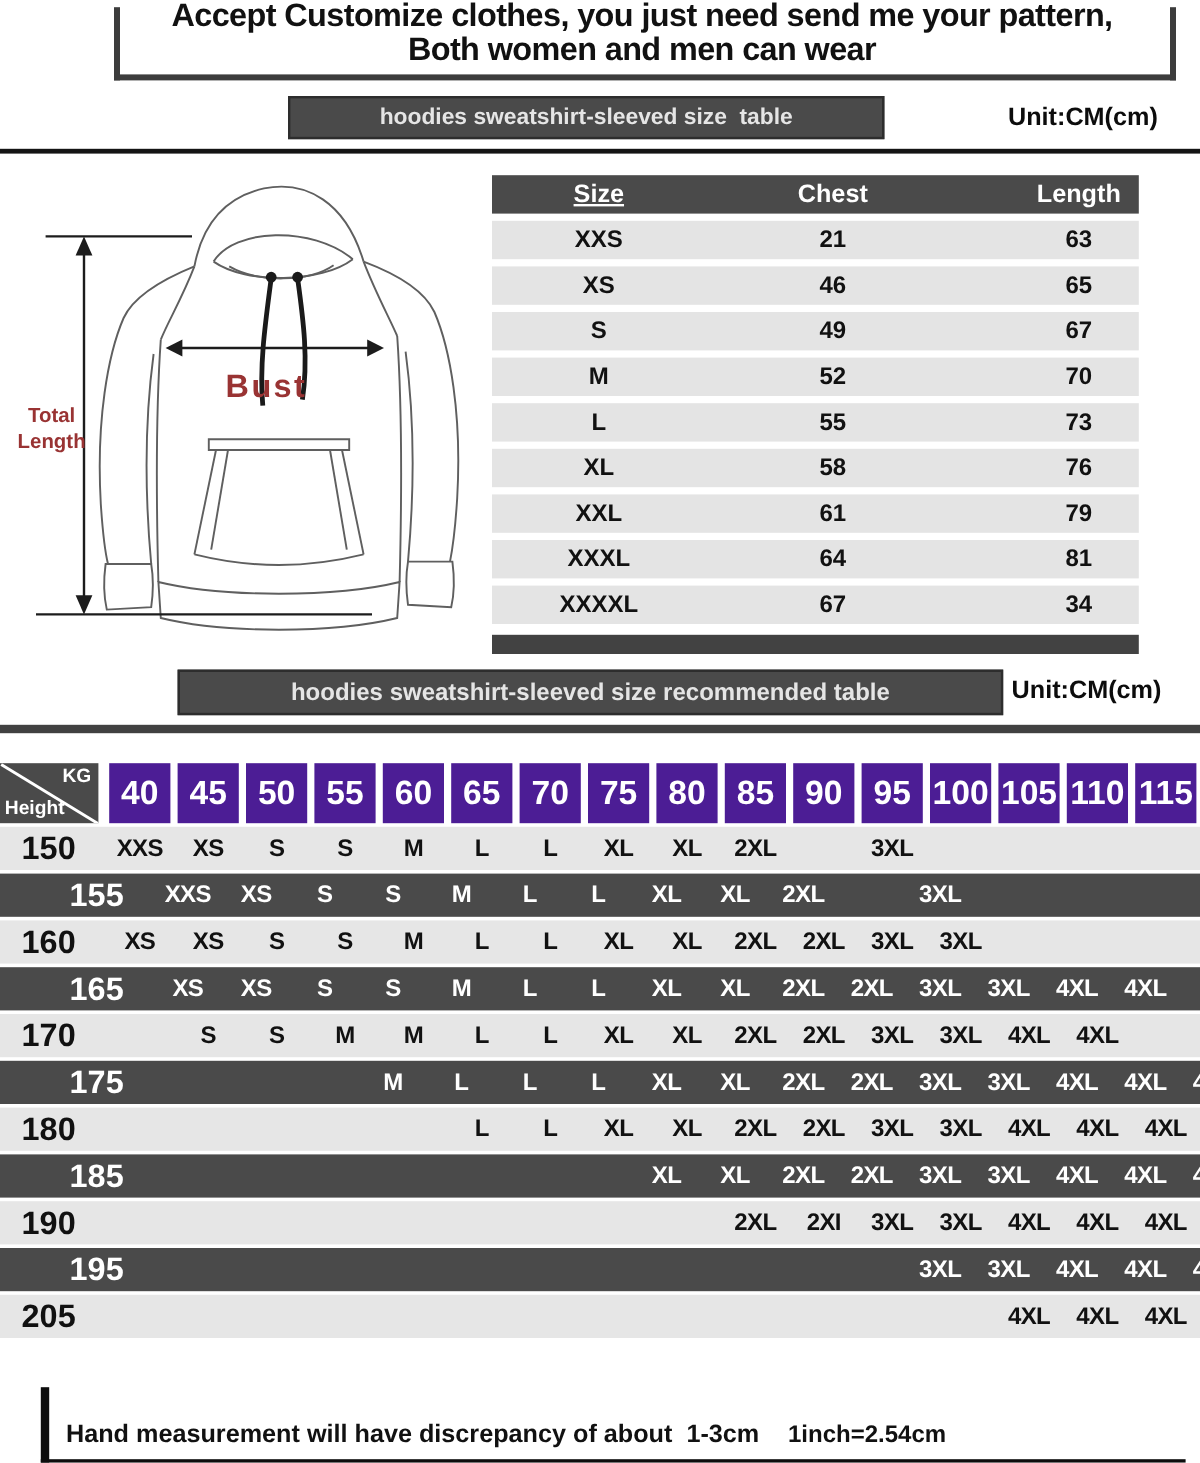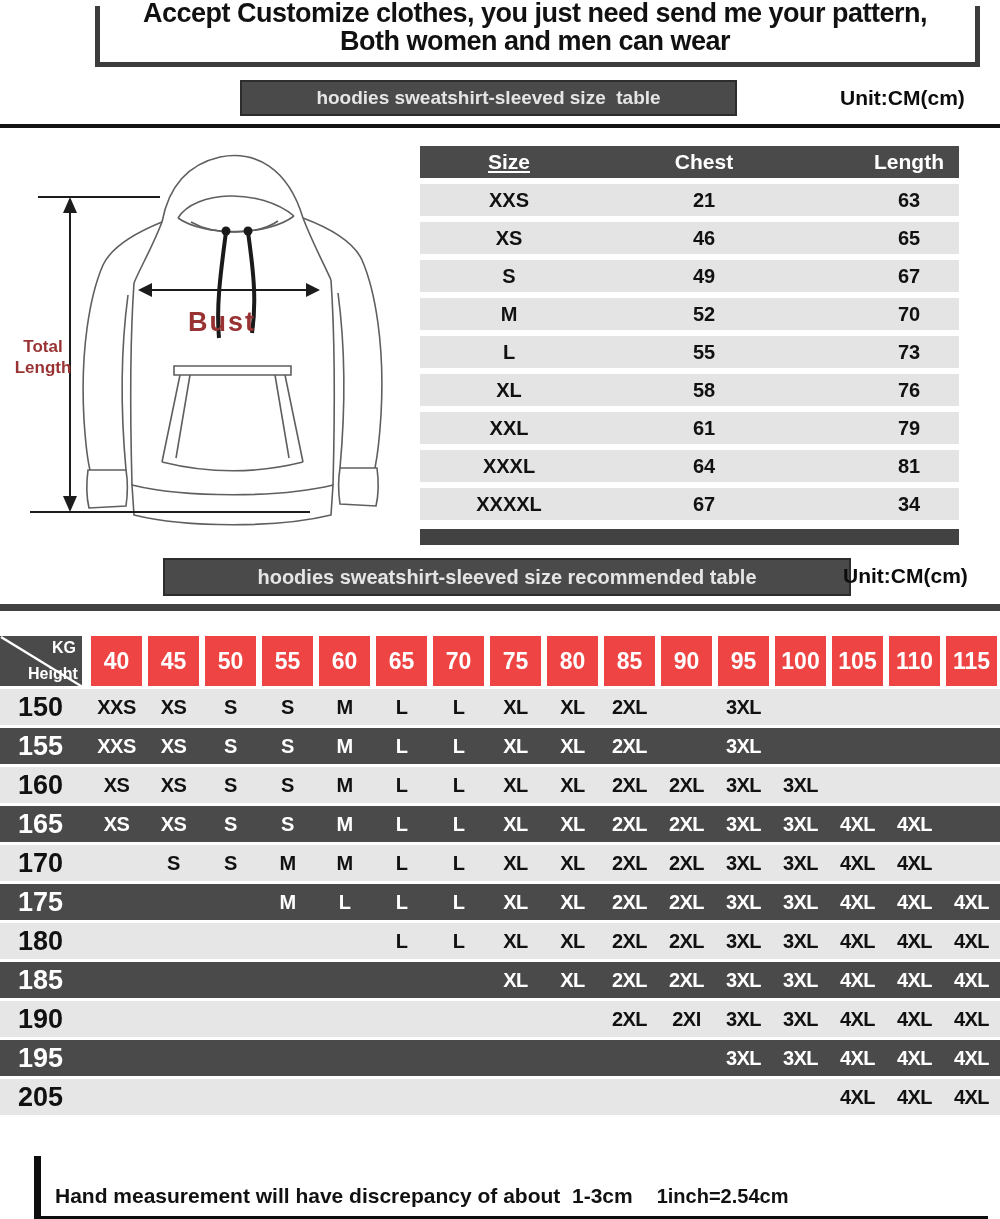--- a/index.html
+++ b/index.html
@@ -11,51 +11,51 @@
            border-left:5px solid #3c3c3c;border-right:5px solid #3c3c3c;border-bottom:5px solid #3c3c3c;}
   .hdr-text{position:absolute;left:70px;width:930px;text-align:center;letter-spacing:-0.5px;}
   .hdr-l1{top:-2px;font-size:27px;}
   .hdr-l2{top:26px;font-size:27px;}
   .hr-top{position:absolute;left:0;top:124px;width:1000px;height:4px;background:#141414;}
 
   
   .banner{position:absolute;background:#4a4a4a;border:2px solid #2d2d2d;color:#e5e5e5;
           display:flex;align-items:center;justify-content:center;white-space:pre;}
   .banner1{left:240px;top:80px;width:493px;height:32px;font-size:19px;}
-  .banner2{left:148px;top:558px;width:684px;height:34px;font-size:20px;margin-left:15px;}
+  .banner2{left:148px;top:558px;width:684px;height:34px;font-size:20px;}
   .unit{position:absolute;font-size:21px;color:#0c0c0c;}
   .unit1{left:840px;top:86px;}
   .unit2{left:843px;top:564px;}
   .hr-mid{position:absolute;left:0;top:604px;width:1000px;height:7px;background:#414141;}
 
   
   .diagram{position:absolute;left:10px;top:140px;width:400px;height:410px;}
 
   
-  .stable{position:absolute;left:410px;top:146px;width:539px;margin-left:10px;}
+  .stable{position:absolute;left:410px;top:146px;width:539px;}
   .st-head{display:grid;grid-template-columns:178px 212px 198px;background:#4a4a4a;color:#fff;
            height:32px;align-items:center;text-align:center;font-size:21px;}
   .st-head .ul{text-decoration:underline;}
   .st-row{display:grid;grid-template-columns:178px 212px 198px;background:#e4e4e4;
           height:32px;align-items:center;text-align:center;font-size:20px;margin-top:6px;}
   .st-bar{height:16px;background:#424242;margin-top:9px;}
 
   
   .matrix{position:absolute;left:0;top:636px;width:1000px;}
   .mx-hrow{display:grid;grid-template-columns:88px repeat(16,57px);height:50px;}
   .mx-corner{position:relative;background:#4a4a4a;color:#ffffff;margin-right:6px;}
   .mx-corner .kg{position:absolute;right:6px;top:3px;font-size:16px;}
-  .mx-corner .hgt{position:absolute;left:4px;bottom:3px;font-size:16px;margin-left:24px;}
+  .mx-corner .hgt{position:absolute;left:4px;bottom:3px;font-size:16px;}
   .mx-corner svg{position:absolute;left:0;top:0;width:100%;height:100%;}
-  .mx-hbox{background:#ef4444;color:#fff;margin:0 3px;display:flex;align-items:center;
-           justify-content:center;font-size:23px;}
+  .mx-hbox{background:#4c1d95;color:#fff;margin:0 3px;display:flex;align-items:center;
+           justify-content:center;font-size:28px;}
   .mx-row{display:grid;grid-template-columns:88px repeat(16,57px);height:36px;
           align-items:center;margin-top:3px;}
   .mx-row.light{background:#e6e6e6;color:#111;}
-  .mx-row.dark{background:#4a4a4a;color:#fff;}
+  .mx-row.dark{background:#4a4a4a;color:#fff;padding-left:40px;}
   .mx-label{padding-left:18px;font-size:27px;}
   .mx-cell{text-align:center;font-size:20px;letter-spacing:-0.5px;}
 
   
   .footer{position:absolute;left:34px;top:1156px;width:947px;height:52px;
           border-left:7px solid #0d0d0d;border-bottom:6px solid #0d0d0d;
           display:flex;align-items:flex-end;padding-bottom:8px;}
   .f-note{margin-left:14px;font-size:21px;white-space:pre;}
   .f-conv{margin-left:24px;font-size:20px;}
 </style>

